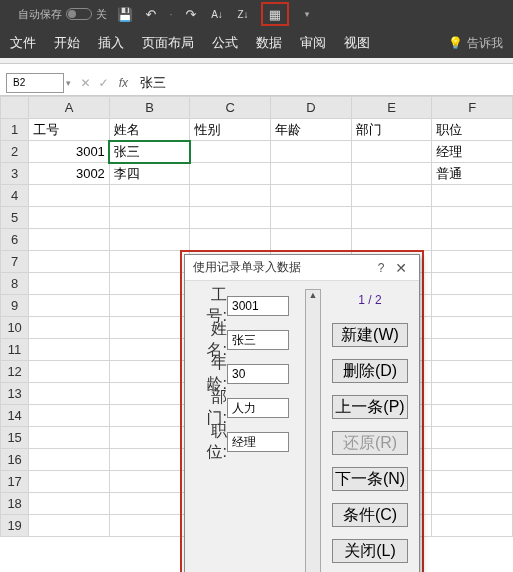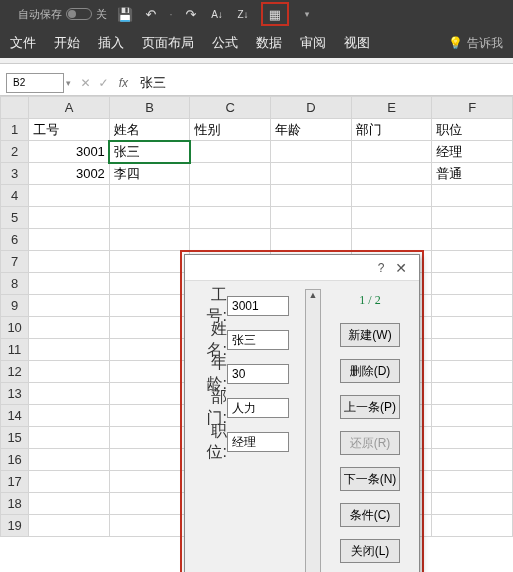--- a/index.html
+++ b/index.html
@@ -47,22 +47,22 @@
 
   .dlg-body { display: flex; padding: 8px 8px; height: calc(100% - 26px); }
   .dlg-left { width: 108px; }
   .dlg-left .row { display: flex; align-items: center; height: 34px; }
   .dlg-left label { width: 34px; font-size: 16px; color: #333; text-align: right; }
   .dlg-left input { width: 62px; height: 20px; border: 1px solid #888; background: #fff; padding: 1px 4px; font-size: 12px; }
   .dlg-scroll { width: 16px; border: 1px solid #aaa; background: #eaeaea; margin-left: 4px; position: relative; }
   .dlg-scroll .arrow { position: absolute; left: 0; right: 0; text-align: center; font-size: 9px; color: #555; }
   .dlg-scroll .arrow.up { top: 0; }
   .dlg-right { flex: 1; margin-left: 8px; display: flex; flex-direction: column; align-items: center; gap: 12px; }
-  .dlg-count { font-size: 12px; color: #15803d; height: 22px; line-height: 22px; font-family: Liberation Serif, serif; }
-  .btn { width: 60px; height: 24px; border: 1px solid #888; background: #e6e6e6; font-size: 12px; cursor: pointer; text-align: center; }
+  .dlg-count { font-size: 12px; color: #4c1d95; height: 22px; line-height: 22px; }
+  .btn { width: 76px; height: 24px; border: 1px solid #888; background: #e6e6e6; font-size: 16px; cursor: pointer; text-align: center; }
   .btn:disabled { color: #999; }
 </style>
 </head>
 <body>
 
 <div class="titlebar">
   <div class="autosave">
     <span>自动保存</span>
     <span class="toggle"></span>
     <span>关</span>
@@ -290,20 +290,21 @@
           <td></td>
           <td></td>
           <td></td>
         </tr>
 </tbody>
     </table>
 
 <div class="dialog-outline"></div>
 <div class="dialog">
   <div class="dlg-title">
+    <span>使用记录单录入数据</span>
     <span class="sp"></span>
     <span class="dlg-help">?</span>
     <span class="dlg-close">✕</span>
   </div>
   <div class="dlg-body">
     <div class="dlg-left">
       <div class="row">
             <label>工号:</label>
             <input value="3001" style="">
           </div>

